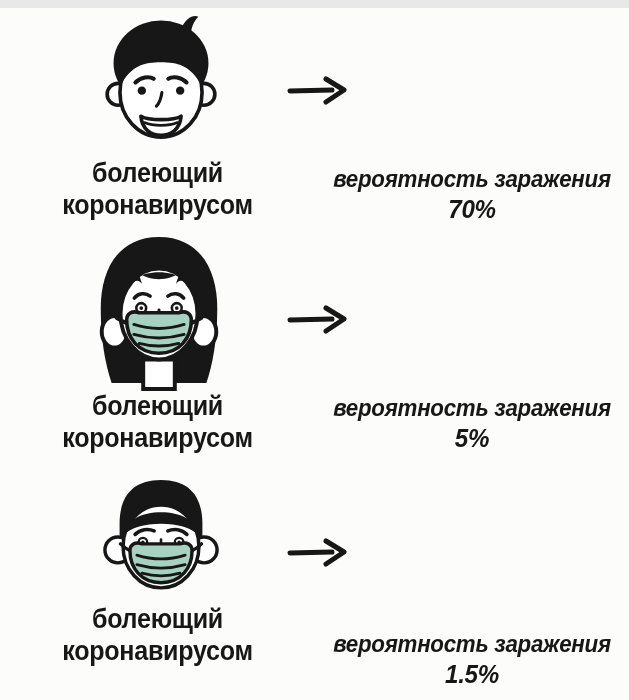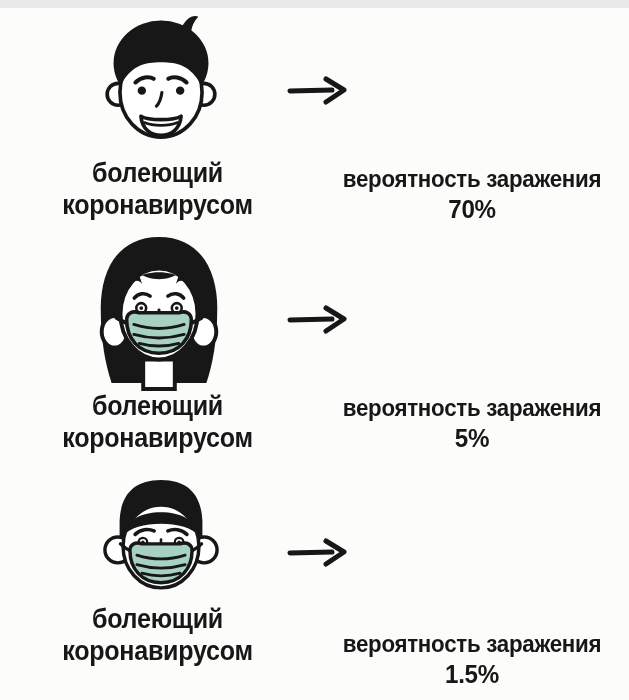--- a/index.html
+++ b/index.html
@@ -19,21 +19,21 @@
     overflow:hidden;
     margin:8px auto;
   }
   .row{position:absolute;left:0;width:629px;}
   .row1{top:0;height:225px;}
   .row2{top:225px;height:235px;}
   .row3{top:460px;height:240px;}
 
   .cell{position:absolute;top:0;height:100%;}
   .cell.left{left:0;width:315px;}
-  .cell.right{left:315px;width:314px;}
+  .cell.right{left:315px;width:314px;font-style:italic;}
 
   .figure{position:absolute;}
   .figure svg{display:block;}
 
   .caption{
     position:absolute;left:0;width:100%;
     text-align:center;
     color:var(--ink);
     font-weight:700;
     transform:scaleX(0.93);

